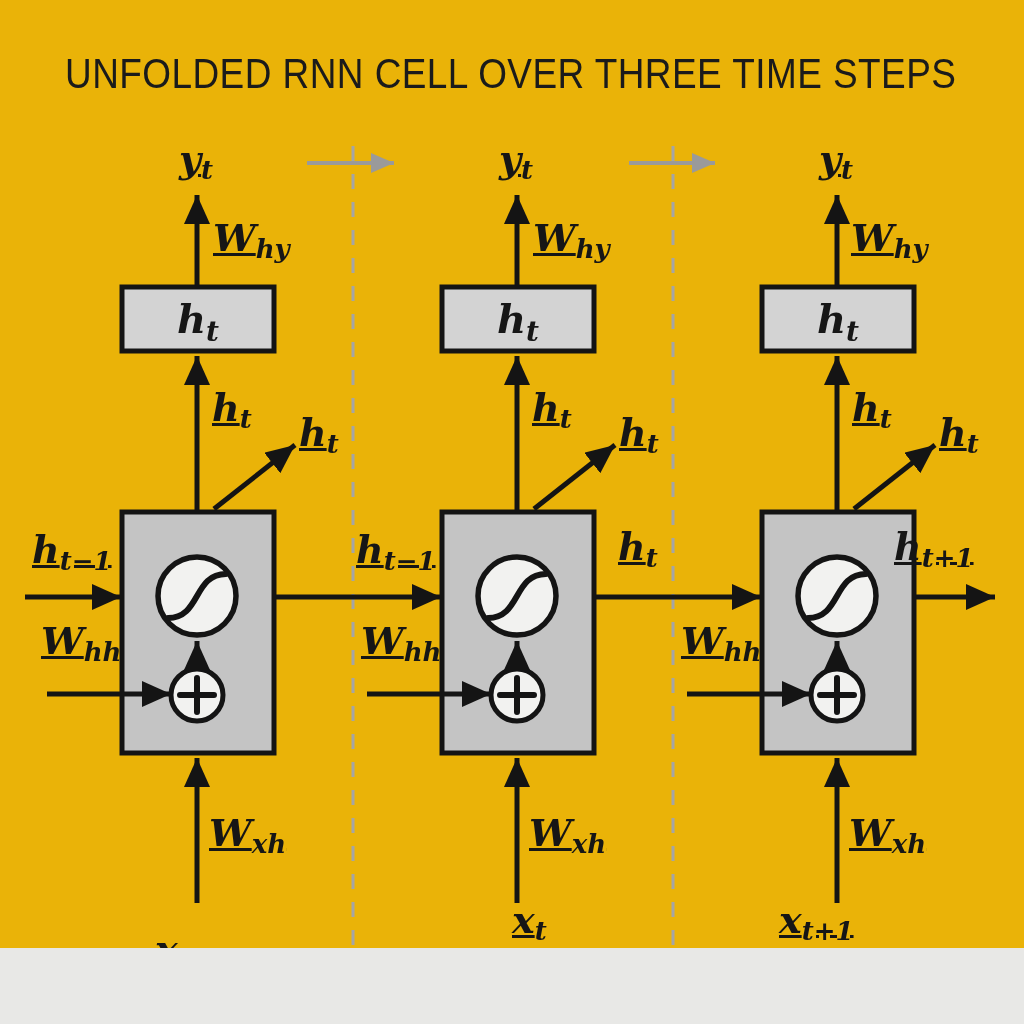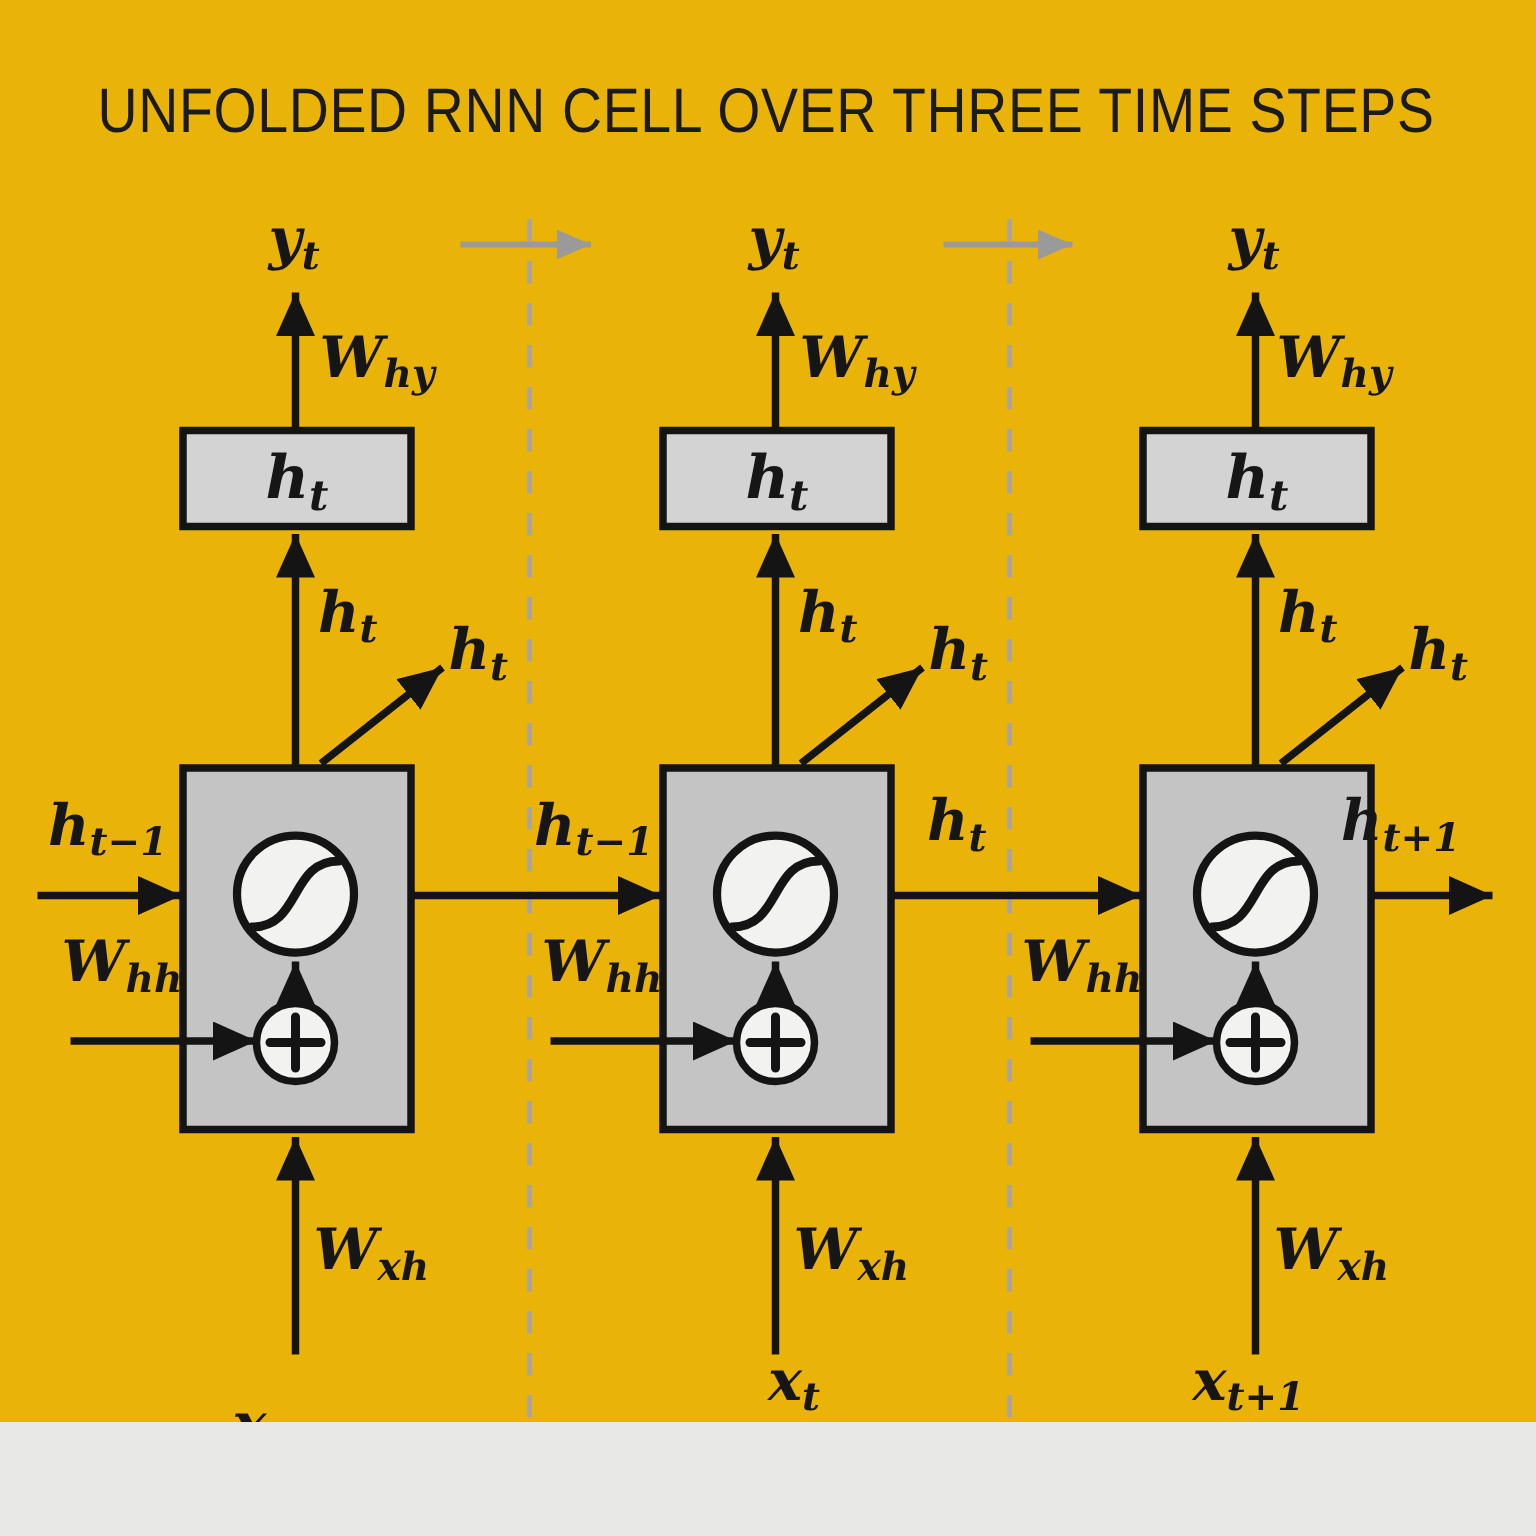--- a/index.html
+++ b/index.html
@@ -11,21 +11,21 @@
   .title{
     position:absolute;left:65px;top:50px;
     font-family:"Liberation Sans", sans-serif;
     font-size:42px;font-weight:400;color:#1b1b1b;
     white-space:nowrap;letter-spacing:0.5px;
     transform:scaleX(0.88);transform-origin:0 0;
   }
   svg.diagram{position:absolute;left:0;top:0;}
   .lbl{
     position:absolute;line-height:1;white-space:nowrap;
-    font-style:italic;font-weight:700;font-size:38px;color:#161616;
+    font-style:italic;font-weight:700;font-size:38px;color:#161616;text-decoration:underline;
   }
   .lbl sub{font-size:26px;line-height:0;vertical-align:-0.28em;}
   .boxlbl{
     position:absolute;display:flex;align-items:center;justify-content:center;
     font-style:italic;font-weight:700;font-size:40px;color:#161616;line-height:1;
   }
   .boxlbl sub{font-size:28px;line-height:0;vertical-align:-0.28em;}
 </style>
 </head>
 <body>
@@ -161,17 +161,17 @@
   </div>
   <div class="lbl" style="left:681px;top:622px">
     <span>W</span><sub>hh</sub>
   </div>
   <div class="lbl" style="left:894px;top:528px">
     <span>h</span><sub>t+1</sub>
   </div>
   <div class="lbl" style="left:849px;top:814px">
     <span>W</span><sub>xh</sub>
   </div>
-  <div class="lbl" style="left:795px;top:901px">
+  <div class="lbl" style="left:779px;top:901px">
     <span>x</span><sub>t+1</sub>
   </div>
 
 </div>
 
 </body></html>

